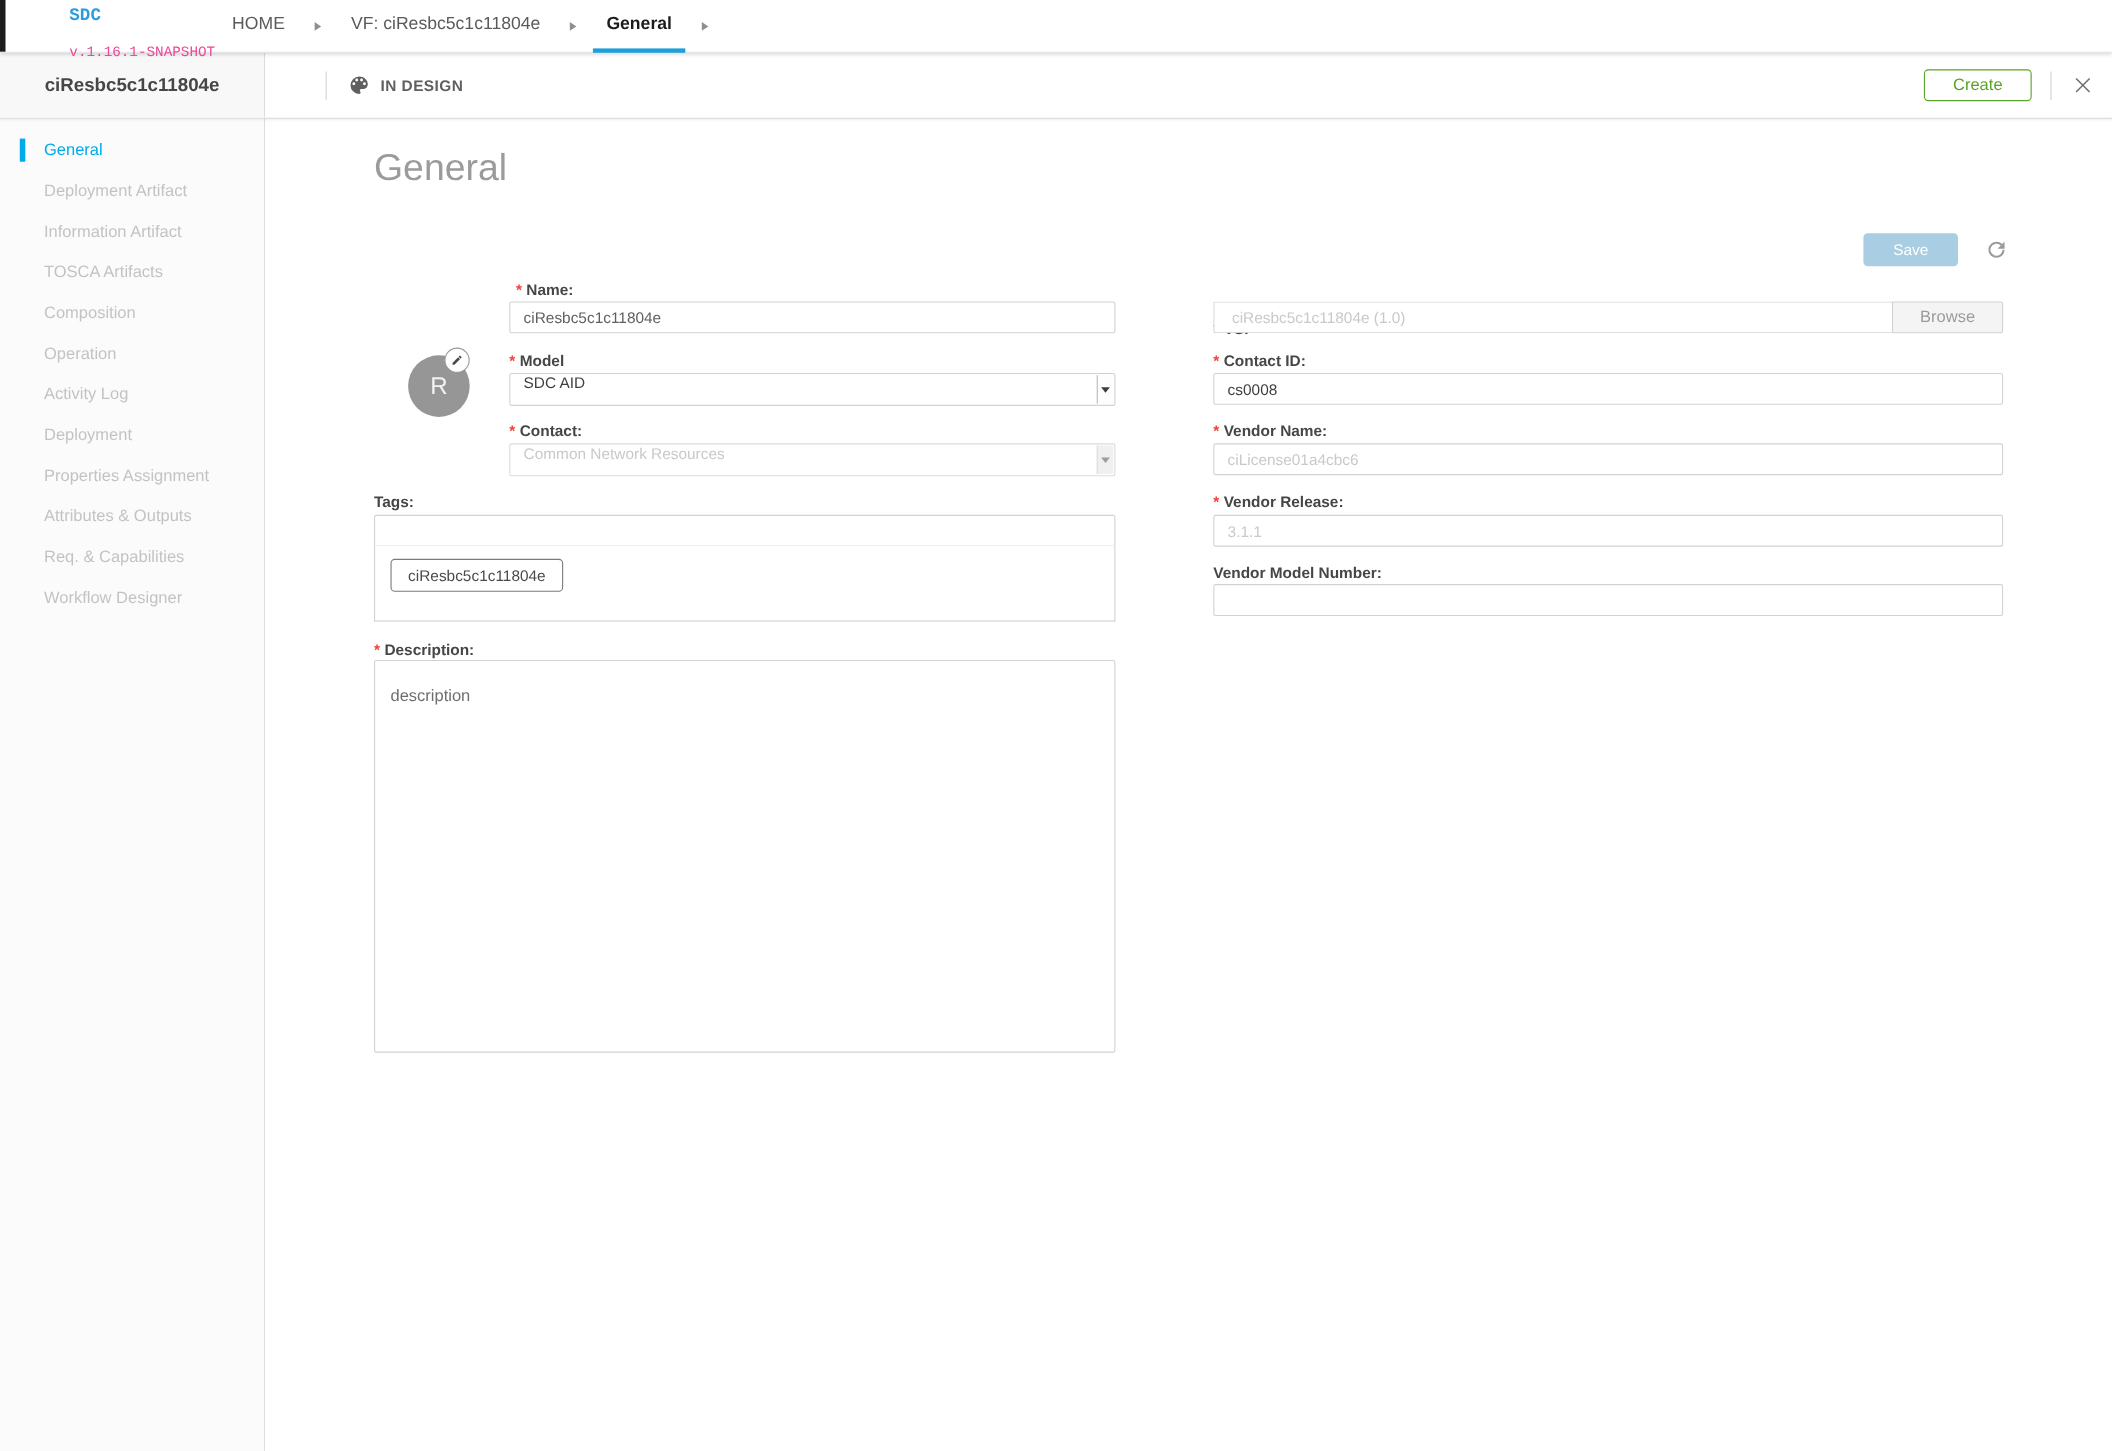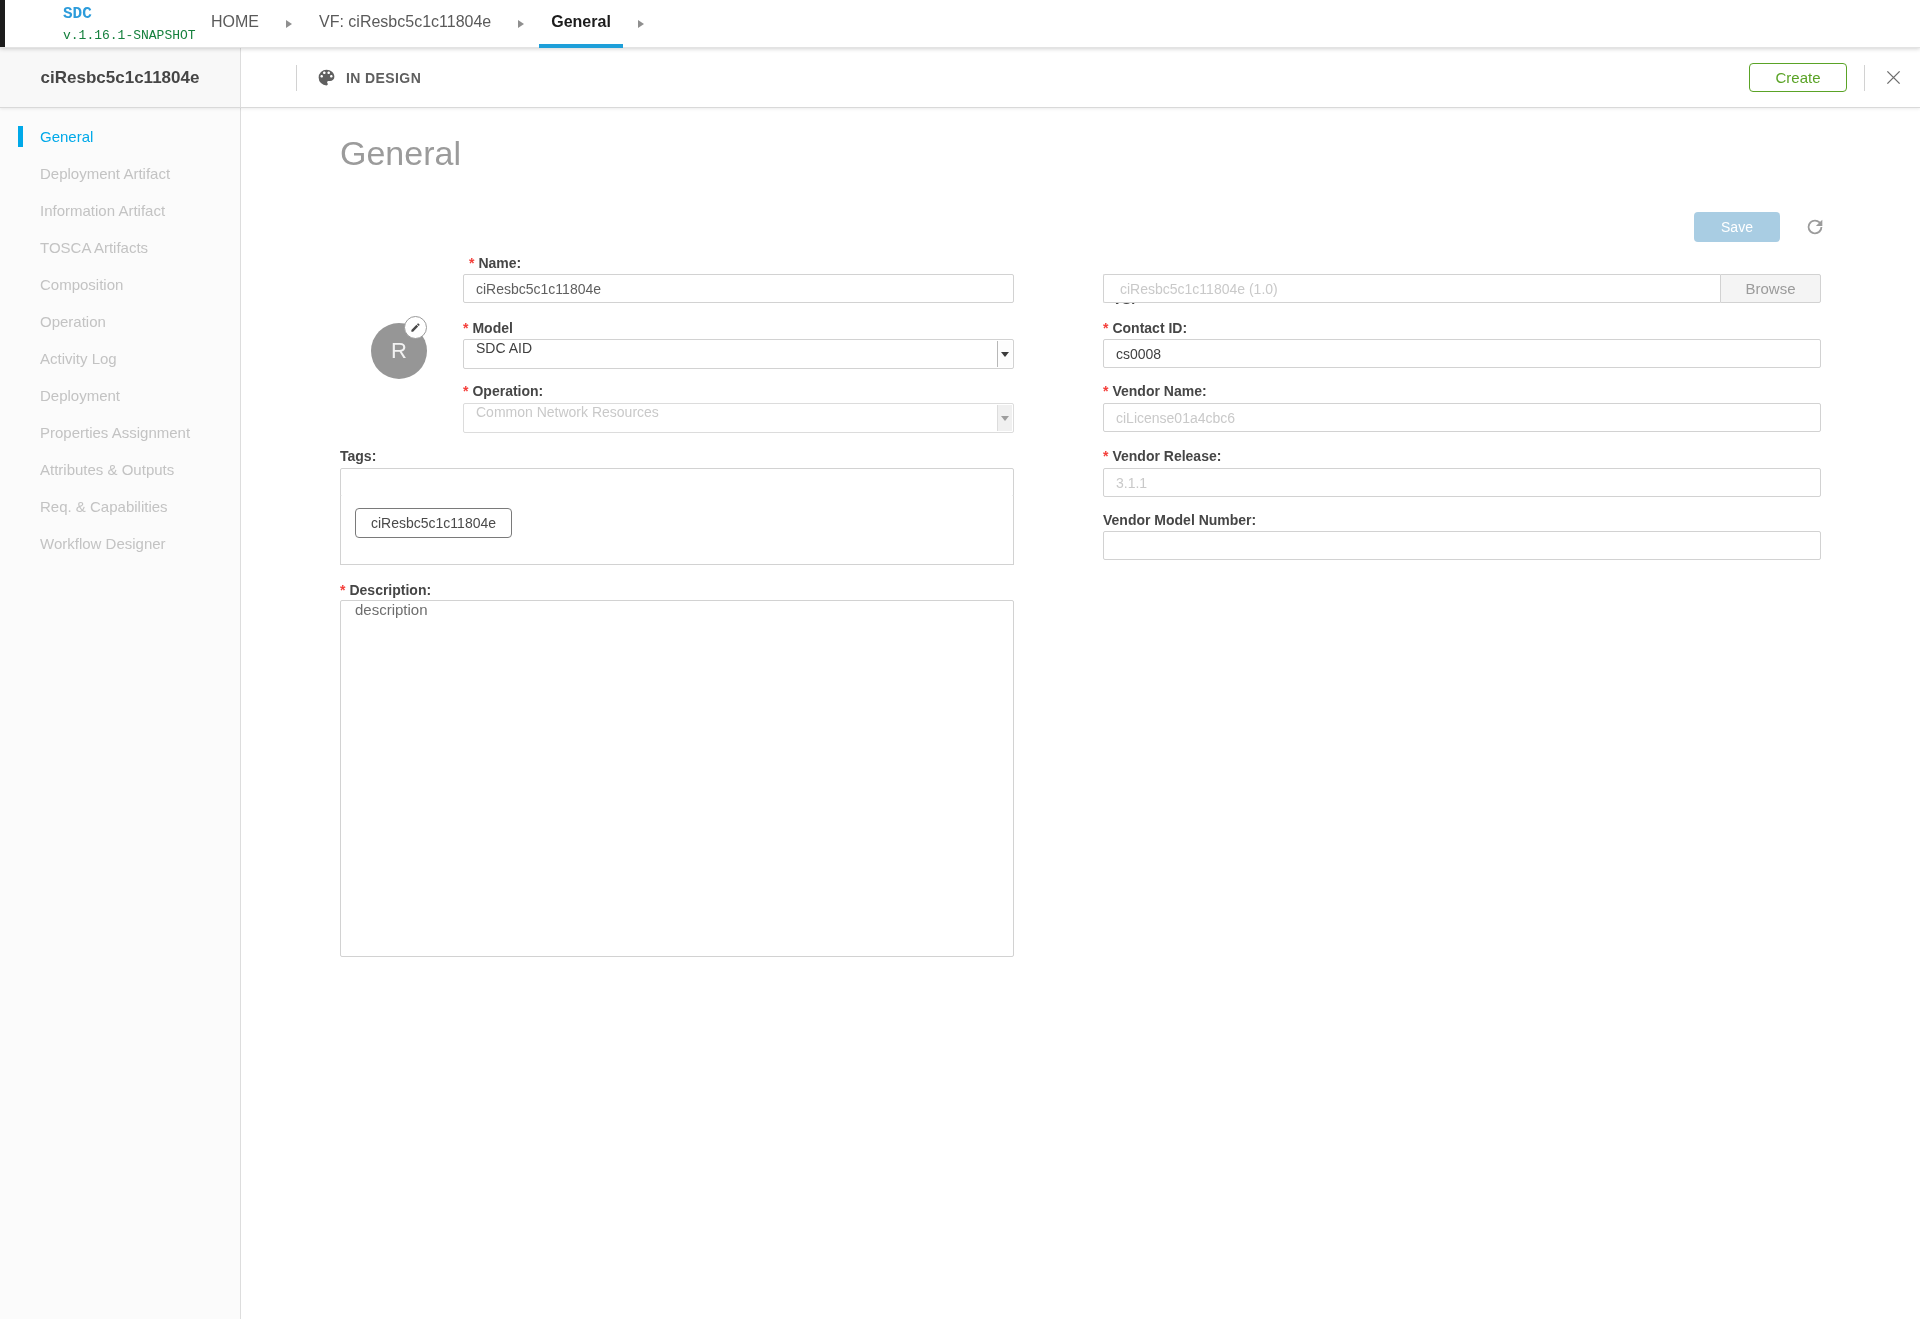--- a/index.html
+++ b/index.html
@@ -4,21 +4,21 @@
 <style>
   * { margin:0; padding:0; box-sizing:border-box; }
   html,body { width:1920px; height:1319px; background:#fff; font-family:"Liberation Sans", sans-serif; overflow:hidden; }
 
   
   .topnav { position:relative; height:48px; background:#fff; z-index:5;
             box-shadow:0 1px 4px rgba(0,0,0,.18); border-bottom:1px solid #e3e3e3; }
   .edge-strip { position:absolute; left:0; top:0; width:5px; height:47px; background:#1c1c1c; }
   .logo { position:absolute; left:63px; top:5px; cursor:pointer;font-family:Liberation Mono, monospace; }
   .logo-name { color:#2d9cdb; font-weight:bold; font-size:16px; }
-  .logo-ver  { color:#15803d; font-size:13px; margin-top:5px;text-align:center; }
+  .logo-ver  { color:#ec4899; font-size:13px; margin-top:17px;text-align:center; }
   .crumbs { position:absolute; left:199px; top:0; height:48px; display:flex; align-items:center; }
   .crumb { height:48px; display:flex; align-items:center; padding:0 12px; font-size:16px;
            color:#5a5a5a; border-bottom:4px solid transparent; cursor:pointer; white-space:nowrap; }
   .crumb.active { font-weight:bold; color:#1c1c1c; border-bottom-color:#1e9fd9; }
   .crumb-arrow { width:0; height:0; border-left:6px solid #8f8f8f; border-top:4px solid transparent;
                  border-bottom:4px solid transparent; margin:0 15px; }
 
   
   .header { position:relative; height:60px; background:#fff; display:flex; align-items:center;
             z-index:4; border-bottom:1px solid #d9d9d9; box-shadow:0 1px 3px rgba(0,0,0,.08); }
@@ -73,21 +73,21 @@
   .btn-browse { width:101px; height:29px; background:#f4f4f4; border:1px solid #d2d2d2; border-radius:0 2px 2px 0;
                 color:#9b9b9b; font-size:15px; font-family:inherit; cursor:pointer; }
 
   .tags-input { left:99px; top:360px; width:674px; }
   .tags-box { position:absolute; left:99px; top:388px; width:674px; height:69px;
               border:1px solid #d2d2d2; border-top:none; background:#fff; }
   .tag-chip { position:absolute; left:14px; top:12px; height:30px; display:flex; align-items:center;
               padding:0 15px; border:1px solid #7a7a7a; border-radius:4px; font-size:14px; color:#4a4a4a; }
 
   .desc-area { position:absolute; left:99px; top:492px; width:674px; height:357px; resize:none;
-               border:1px solid #d2d2d2; border-radius:2px; padding:0 14px; font-size:15px;
+               border:1px solid #d2d2d2; border-radius:2px; padding:23px 14px; font-size:15px;
                color:#6e6e6e; font-family:inherit; outline:none; }
 
   .avatar { position:absolute; left:130px; top:215px; width:56px; height:56px; border-radius:50%;
             background:#969696; display:flex; align-items:center; justify-content:center;
             color:#f2f2f2; font-size:22px; }
   .avatar-badge { position:absolute; left:163px; top:208px; width:23px; height:23px; border-radius:50%;
                   background:#fff; border:1px solid #9a9a9a; display:flex; align-items:center;
                   justify-content:center; cursor:pointer; }
 </style>
 </head>
@@ -176,21 +176,21 @@
       <span class="req">*</span><span>Model</span>
     </div>
     <div class="selwrap" style="left:222px; top:231px; width:551px;">
       <span>SDC AID</span>
       <span class="sel-strip">
           <span class="tri"></span>
         </span>
     </div>
 
     <div class="lbl" style="left:222px; top:275px;">
-      <span class="req">*</span><span>Operation:</span>
+      <span class="req">*</span><span>Contact:</span>
     </div>
     <div class="selwrap dis" style="left:222px; top:295px; width:551px;">
       <span>Common Network Resources</span>
       <span class="sel-strip">
           <span class="tri"></span>
         </span>
     </div>
 
     <div class="lbl" style="left:99px; top:340px;">
       <span>Tags:</span>

